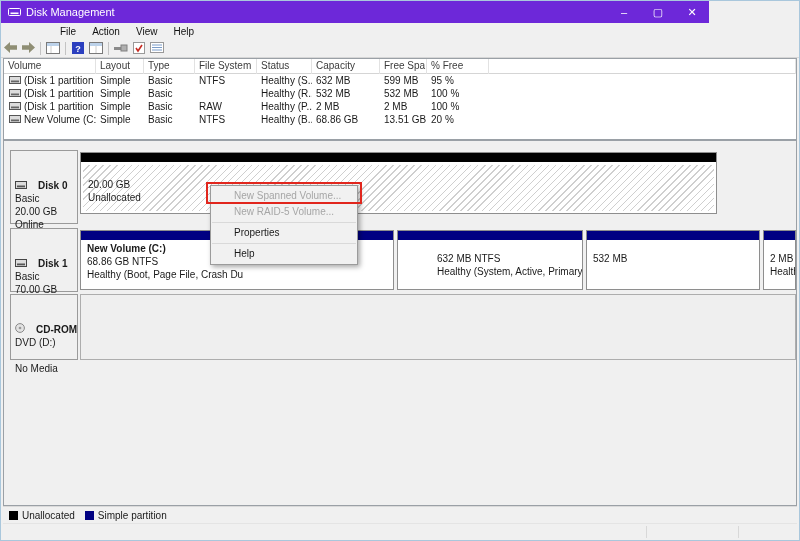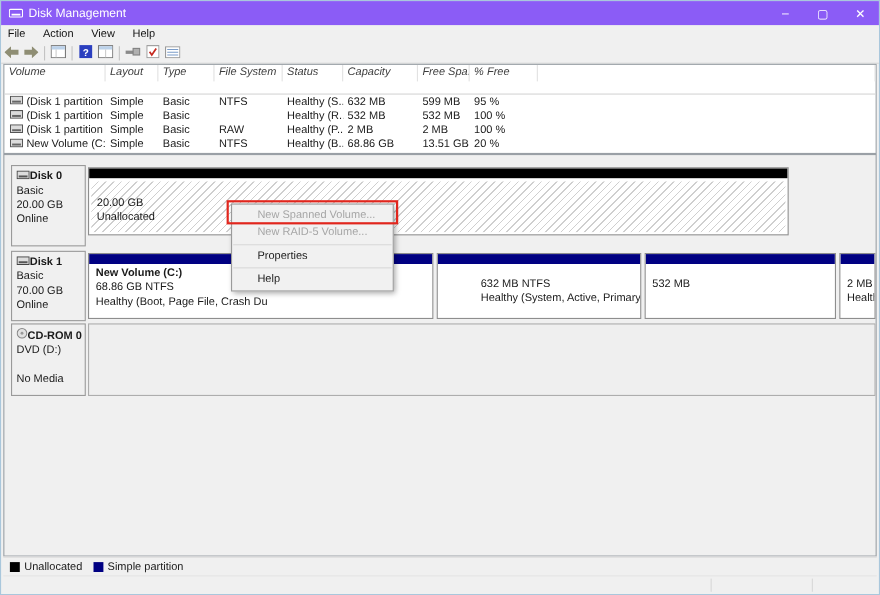--- a/index.html
+++ b/index.html
@@ -3,58 +3,58 @@
 <meta charset="utf-8">
 <style>
   * { margin:0; padding:0; box-sizing:border-box; cursor:default; }
   html,body { width:800px; height:541px; }
   body { font-family:"Liberation Sans", sans-serif; font-size:10px; color:#1a1a1a; }
 
   .window { position:relative; width:800px; height:541px; background:#f0f0f0;
             border:1px solid #a9c7dc; overflow:hidden; }
 
   
-  .titlebar { position:absolute; left:0; top:0; width:798px; height:22px;
-              background:#8b5cf6; color:#fff; display:flex; align-items:center; }
+  .titlebar { position:absolute; left:0; top:0; width:708px; height:22px;
+              background:#6d28d9; color:#fff; display:flex; align-items:center; }
   .titlebar .app-ico { margin:0 5px 0 7px; display:flex; }
   .titlebar .t-text { font-size:11px; }
   .win-controls { position:absolute; right:0; top:0; height:22px; display:flex; }
   .win-btn { width:34px; height:22px; display:flex; align-items:center; justify-content:center;
              color:#fff; font-size:11px; }
 
   
   .menubar { position:absolute; left:0; top:22px; width:798px; height:17px;
              background:#f0f0f0; display:flex; align-items:center; }
   .menu-item { padding:0 8px; height:17px; line-height:17px; color:#111; }
-  .menu-item:first-child { padding-left:6px; }
+  .menu-item:first-child { padding-left:19px;margin-left:40px; }
 
   
   .toolbar { position:absolute; left:0; top:39px; width:798px; height:18px;
              background:#f0f0f0; border-bottom:1px solid #d6d6d6;
              display:flex; align-items:center; }
   .tb-btn { height:16px; min-width:18px; display:flex; align-items:center; justify-content:center; }
   .tb-sep { width:1px; height:13px; background:#c3c3c3; margin:0 3px; }
 
   
   .volume-pane { position:absolute; left:2px; top:57px; width:794px; height:82px;
                  background:#fff; border:1px solid #9aa0a6; overflow:hidden; }
   .vt-grid { display:grid; grid-template-columns:92px 48px 51px 62px 55px 68px 47px 62px 1fr; }
-  .vt-head { border-bottom:1px solid #d5d5d5; height:27px;font-style:italic; }
+  .vt-head { border-bottom:1px solid #d5d5d5; height:15px; }
   .vt-head .hc { border-right:1px solid #e2e2e2; padding:1px 0 0 4px; color:#3c3c3c;
                  white-space:nowrap; overflow:hidden; height:15px; }
   .vt-row { height:13px; }
   .vt-row .c { padding:0 0 0 4px; line-height:13px; white-space:nowrap; overflow:hidden; }
   .vt-row .vol { display:flex; align-items:center; gap:3px; padding-left:5px; }
 
   
   .graph-pane { position:absolute; left:2px; top:139px; width:794px; height:366px;
                 background:#f0f0f0; border:1px solid #9aa0a6; }
   .disk-label { position:absolute; background:#f0f0f0; border:1px solid #9a9a9a;
                 padding:3px 0 0 4px; line-height:13px; }
-  .disk-title { font-weight:bold; display:flex; align-items:center; gap:0; white-space:nowrap; }
+  .disk-title { font-weight:bold; display:flex; align-items:center; gap:11px; white-space:nowrap;margin-top:25px; }
   .disk-line { white-space:nowrap; overflow:hidden; }
 
   .graphbox { position:absolute; border:1px solid #8e8e8e; background:#fff; overflow:hidden; }
   .band { height:9px; }
   .band-un { background:#000; }
   .band-pr { background:#000082; }
   .hatch { position:absolute; left:2px; right:2px; top:12px; bottom:2px;
            background:repeating-linear-gradient(135deg,#ffffff 0px,#ffffff 4px,#cfcfcf 4px,#cfcfcf 5px); }
   .un-text { position:absolute; left:7px; top:25px; line-height:13px; }
   .pbody { padding:2px 0 0 6px; line-height:13px; white-space:nowrap; overflow:hidden; }

